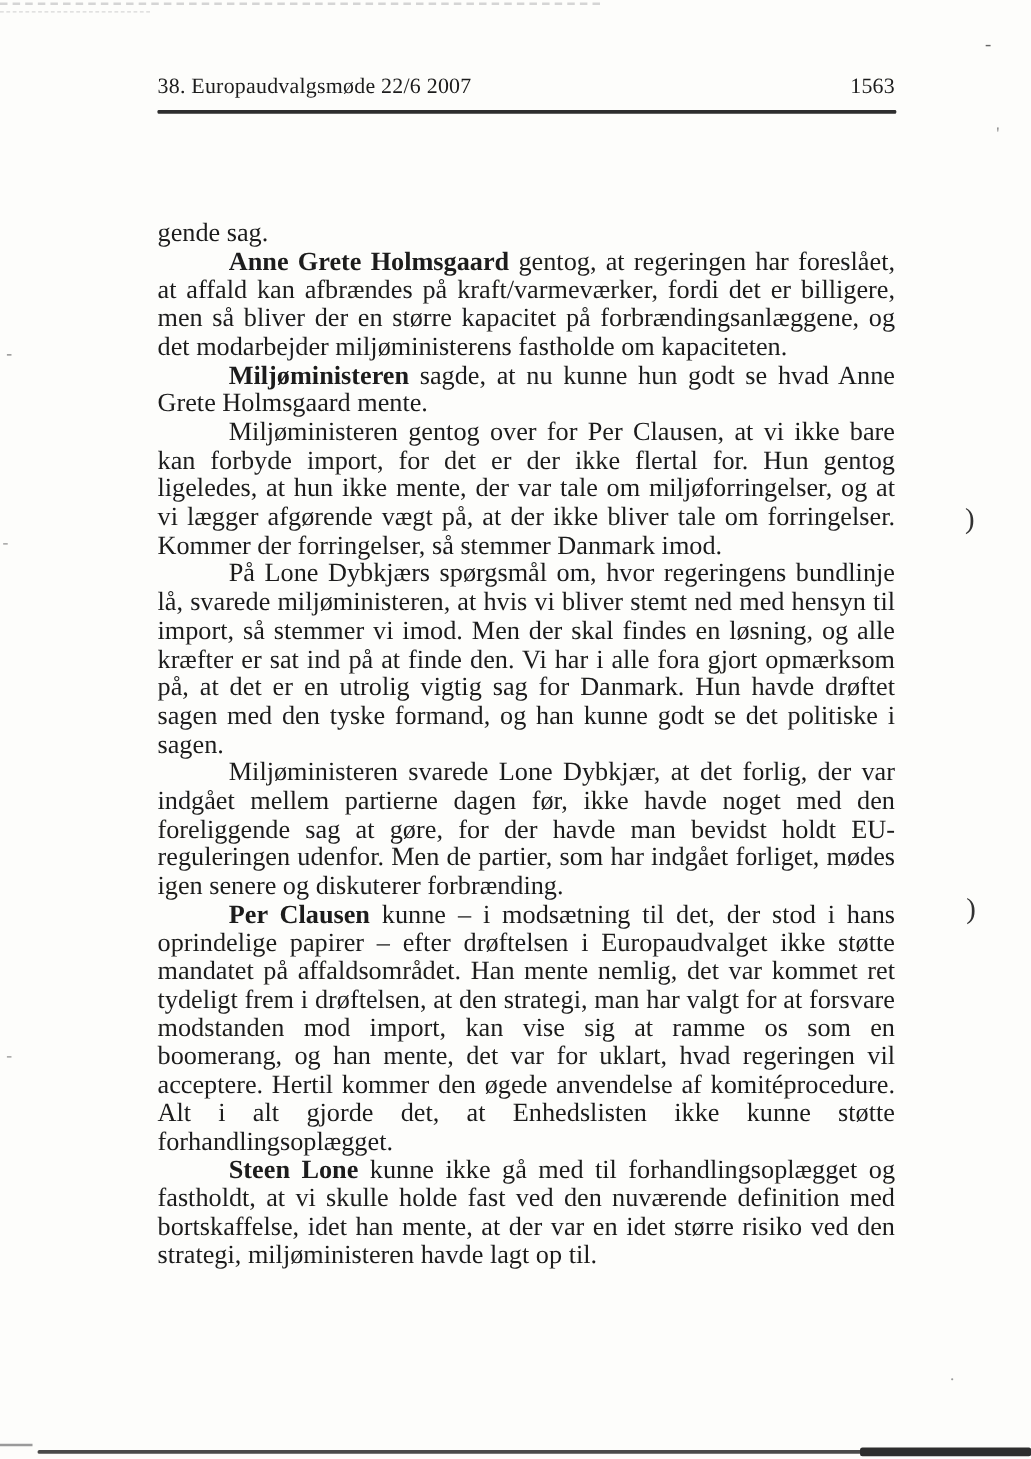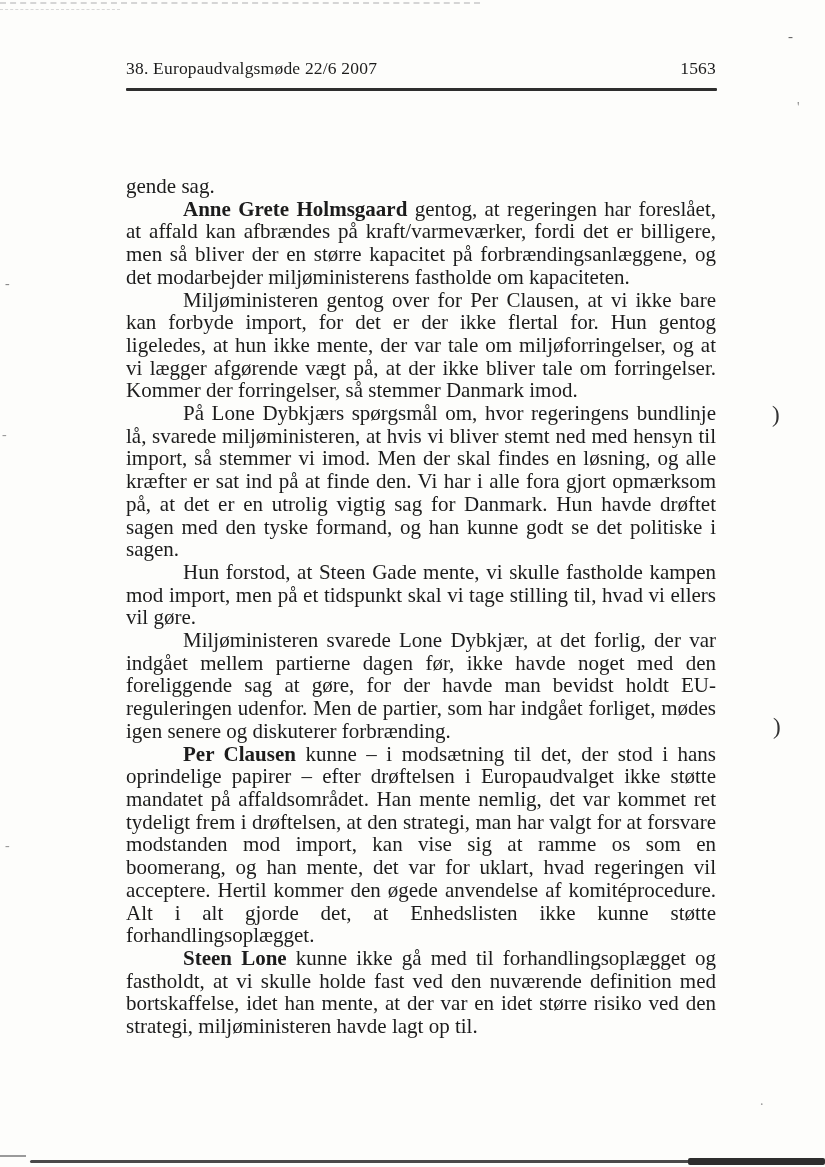--- a/index.html
+++ b/index.html
@@ -99,23 +99,23 @@
 
   <div class="header">
     <span>38. Europaudvalgsmøde 22/6 2007</span>
     <span>1563</span>
   </div>
   <div class="header-rule"></div>
 
   <div class="content">
     <p class="noindent"><span>gende sag.</span></p>
     <p><b>Anne Grete Holmsgaard</b><span> gentog, at regeringen har foreslået, at affald kan afbrændes på kraft/varmeværker, fordi det er billigere, men så bliver der en større kapacitet på forbrændingsanlæggene, og det modarbejder miljøministerens fastholde om kapaciteten.</span></p>
+    <p><b>Miljøministeren</b><span> sagde, at nu kunne hun godt se hvad Anne Grete Holmsgaard mente.</span></p>
     <p><span>Miljøministeren gentog over for Per Clausen, at vi ikke bare kan forbyde import, for det er der ikke flertal for. Hun gentog ligeledes, at hun ikke mente, der var tale om miljøforringelser, og at vi lægger afgørende vægt på, at der ikke bliver tale om forringelser. Kommer der forringelser, så stemmer Danmark imod.</span></p>
     <p><span>På Lone Dybkjærs spørgsmål om, hvor regeringens bundlinje lå, svarede miljøministeren, at hvis vi bliver stemt ned med hensyn til import, så stemmer vi imod. Men der skal findes en løsning, og alle kræfter er sat ind på at finde den. Vi har i alle fora gjort opmærksom på, at det er en utrolig vigtig sag for Danmark. Hun havde drøftet sagen med den tyske formand, og han kunne godt se det politiske i sagen.</span></p>
-    <p><span>Hun forstod, at Steen Gade mente, vi skulle fastholde kampen mod import, men på et tidspunkt skal vi tage stilling til, hvad vi ellers vil gøre.</span></p>
     <p><span>Miljøministeren svarede Lone Dybkjær, at det forlig, der var indgået mellem partierne dagen før, ikke havde noget med den foreliggende sag at gøre, for der havde man bevidst holdt EU-reguleringen udenfor. Men de partier, som har indgået forliget, mødes igen senere og diskuterer forbrænding.</span></p>
     <p><b>Per Clausen</b><span> kunne – i modsætning til det, der stod i hans oprindelige papirer – efter drøftelsen i Europaudvalget ikke støtte mandatet på affaldsområdet. Han mente nemlig, det var kommet ret tydeligt frem i drøftelsen, at den strategi, man har valgt for at forsvare modstanden mod import, kan vise sig at ramme os som en boomerang, og han mente, det var for uklart, hvad regeringen vil acceptere. Hertil kommer den øgede anvendelse af komitéprocedure. Alt i alt gjorde det, at Enhedslisten ikke kunne støtte forhandlingsoplægget.</span></p>
     <p><b>Steen Lone</b><span> kunne ikke gå med til forhandlingsoplægget og fastholdt, at vi skulle holde fast ved den nuværende definition med bortskaffelse, idet han mente, at der var en idet større risiko ved den strategi, miljøministeren havde lagt op til.</span></p>
   </div>
 
   <span class="artifact a-paren1">)</span>
   <span class="artifact a-paren2">)</span>
   <span class="artifact a-dash-tr">-</span>
   <span class="artifact a-tick-r">'</span>
   <span class="artifact a-dash-l1">-</span>

